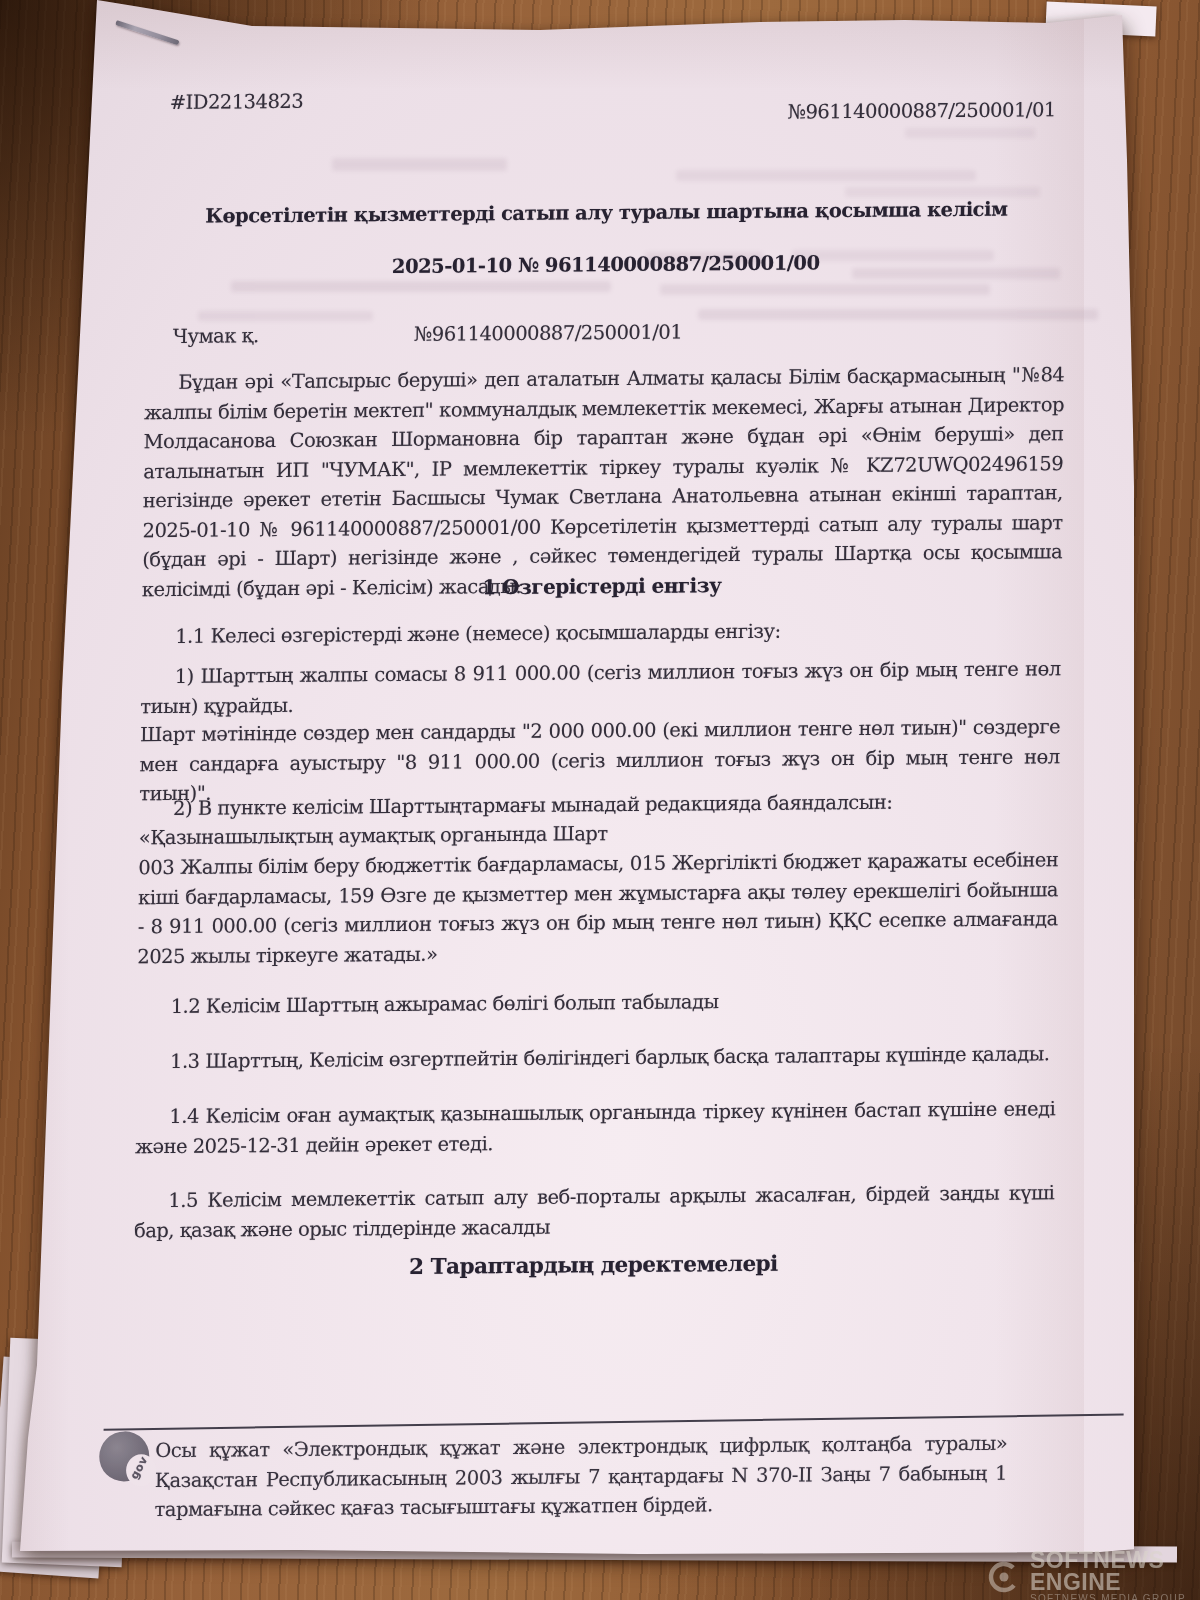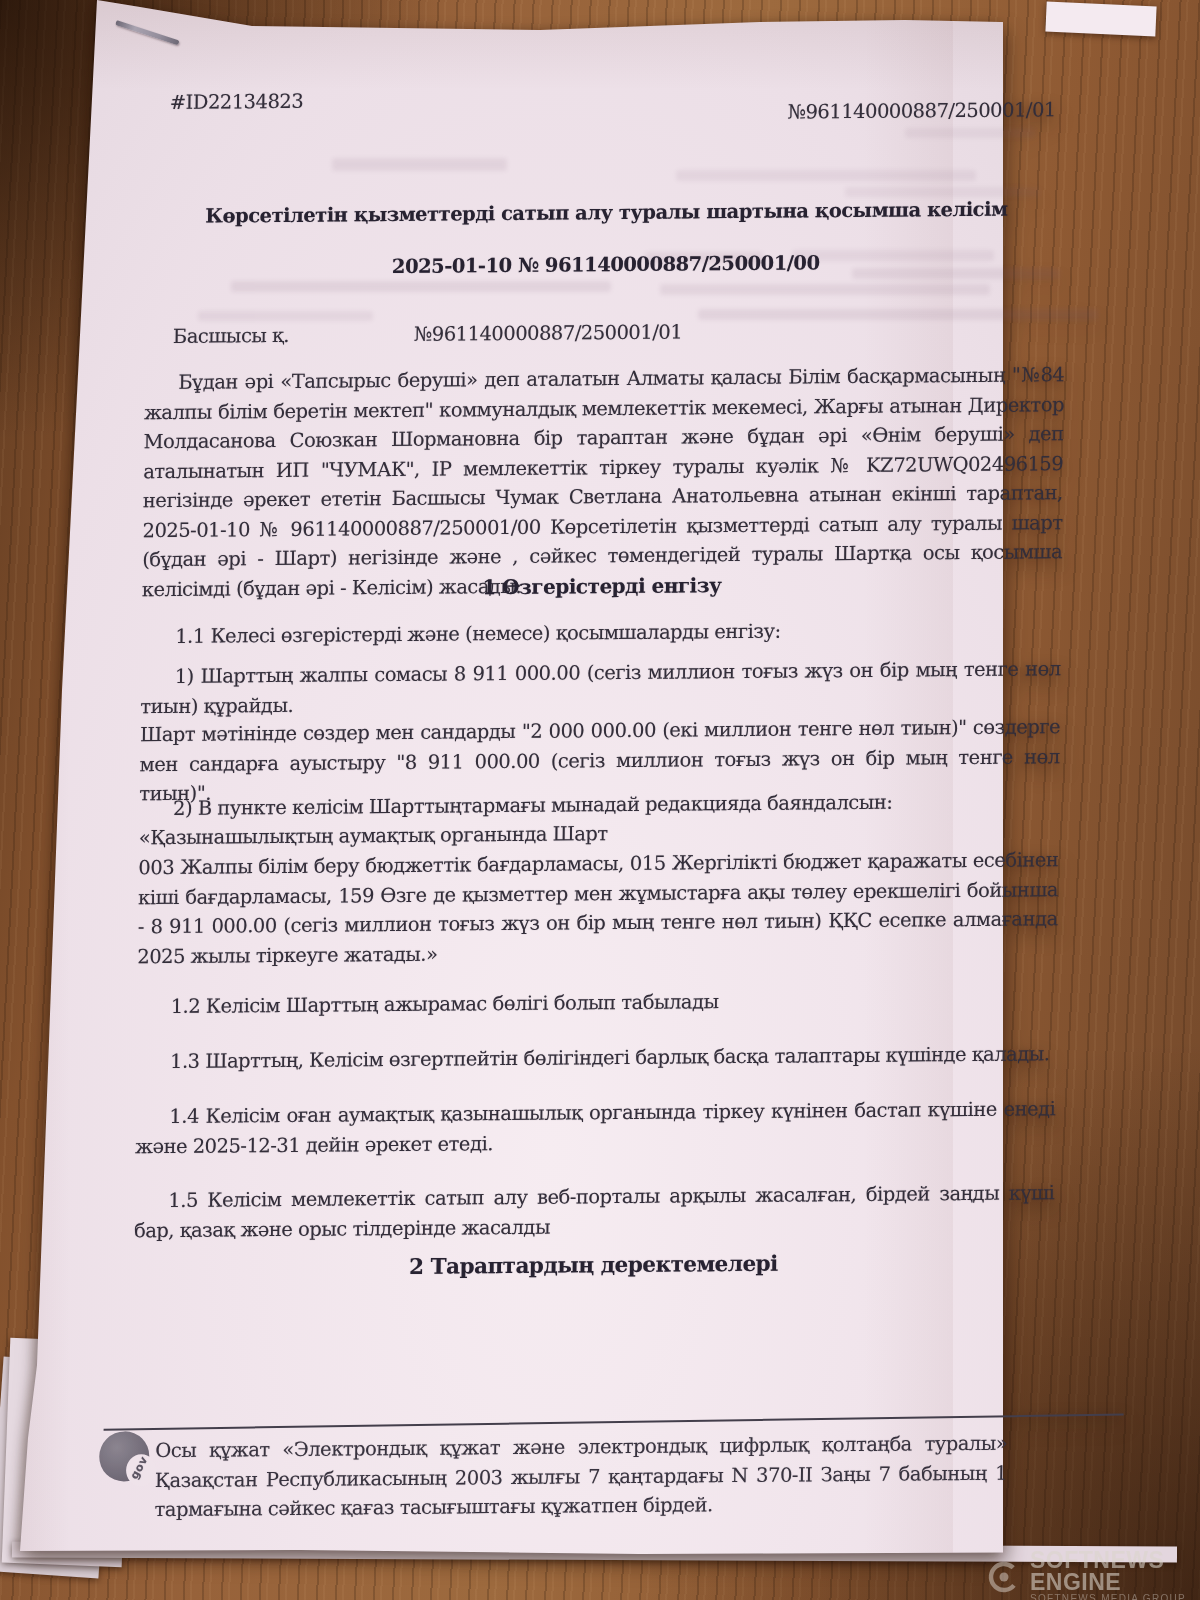--- a/index.html
+++ b/index.html
@@ -15,21 +15,21 @@
   
   .sheet{position:absolute;background:#e9dde4;box-shadow:0 2px 6px rgba(30,12,4,.5);}
   .sheet.b1{left:6px;top:1340px;width:120px;height:225px;transform:rotate(2.2deg);background:#e6dae1;}
   .sheet.b2{left:-4px;top:1360px;width:110px;height:215px;transform:rotate(4deg);background:#d9cdd4;}
   .sheet.bottom-strip{left:12px;top:1544px;width:1165px;height:16px;transform:rotate(.25deg);background:#e3d6de;}
   .sheet.top-sliver{left:1046px;top:4px;width:110px;height:30px;transform:rotate(2.5deg);background:#f4eaf0;}
   
   .paper-wrap{position:absolute;left:0;top:0;width:1200px;height:1600px;
     filter:drop-shadow(3px 9px 10px rgba(35,15,5,.45)) drop-shadow(-4px 2px 5px rgba(35,15,5,.3));}
   .paper{
-    position:absolute;left:0;top:0;width:1003px;height:1600px;
+    position:absolute;left:0;top:0;width:1134px;height:1600px;
     clip-path:polygon(97px 0px,140px 7px,252px 26px,540px 30px,760px 22px,905px 20px,1048px 23px,1122px 15px,1127px 160px,1133px 430px,1144px 1060px,1152px 1470px,1185px 1545px,1100px 1552px,640px 1554px,300px 1550px,20px 1551px,28px 1438px,37px 1365px,62px 690px,97px 0px);
     background:
       radial-gradient(ellipse at 55% 72%, #f6ecf1 0%, #f1e5ec 40%, #ecdfe7 72%, #e6d9e1 94%);
   }
   .shade-top{position:absolute;left:0;top:0;width:100%;height:90px;
     background:linear-gradient(180deg, rgba(125,85,80,.12), rgba(125,85,80,0));}
   .shade-left{position:absolute;left:0;top:0;width:70px;height:100%;
     background:linear-gradient(90deg, rgba(125,85,80,.10), rgba(125,85,80,0));}
   .shade-right{position:absolute;right:50px;top:0;width:90px;height:100%;
     background:linear-gradient(270deg, rgba(140,95,95,.08), rgba(140,95,95,0));}
@@ -101,21 +101,21 @@
 
       <div class="staple"></div>
 
       <div class="content">
         <p class="doc-id">#ID22134823</p>
         <p class="num-top">№961140000887/250001/01</p>
 
         <p class="blk ctr title">Көрсетілетін қызметтерді сатып алу туралы шартына қосымша келісім</p>
         <p class="blk ctr dateline">2025-01-10 № 961140000887/250001/00</p>
 
-        <p class="city">Басшысы қ.</p>
+        <p class="city">Чумак қ.</p>
         <p class="num-city">№961140000887/250001/01</p>
 
         <p class="blk ind" style="top:364px">Бұдан әрі «Тапсырыс беруші» деп аталатын Алматы қаласы Білім басқармасының "№84 жалпы білім беретін мектеп" коммуналдық мемлекеттік мекемесі, Жарғы атынан Директор Молдасанова Союзкан Шормановна бір тараптан және бұдан әрі «Өнім беруші» деп аталынатын ИП "ЧУМАК", IP мемлекеттік тіркеу туралы куәлік № KZ72UWQ02496159 негізінде әрекет ететін Басшысы Чумак Светлана Анатольевна атынан екінші тараптан, 2025-01-10 № 961140000887/250001/00 Көрсетілетін қызметтерді сатып алу туралы шарт (бұдан әрі - Шарт) негізінде және , сәйкес төмендегідей туралы Шартқа осы қосымша келісімді (бұдан әрі - Келісім) жасады:</p>
 
         <p class="blk ctr" style="top:572px;font-size:20px">1 Өзгерістерді енгізу</p>
         <p class="blk ind" style="top:618px">1.1 Келесі өзгерістерді және (немесе) қосымшаларды енгізу:</p>
 
         <p class="blk ind" style="top:658px">1) Шарттың жалпы сомасы 8 911 000.00 (сегіз миллион тоғыз жүз он бір мың тенге нөл тиын) құрайды.</p>
         <p class="blk" style="top:716px">Шарт мәтінінде сөздер мен сандарды "2 000 000.00 (екі миллион тенге нөл тиын)" сөздерге мен сандарға ауыстыру "8 911 000.00 (сегіз миллион тоғыз жүз он бір мың тенге нөл тиын)".</p>
 

